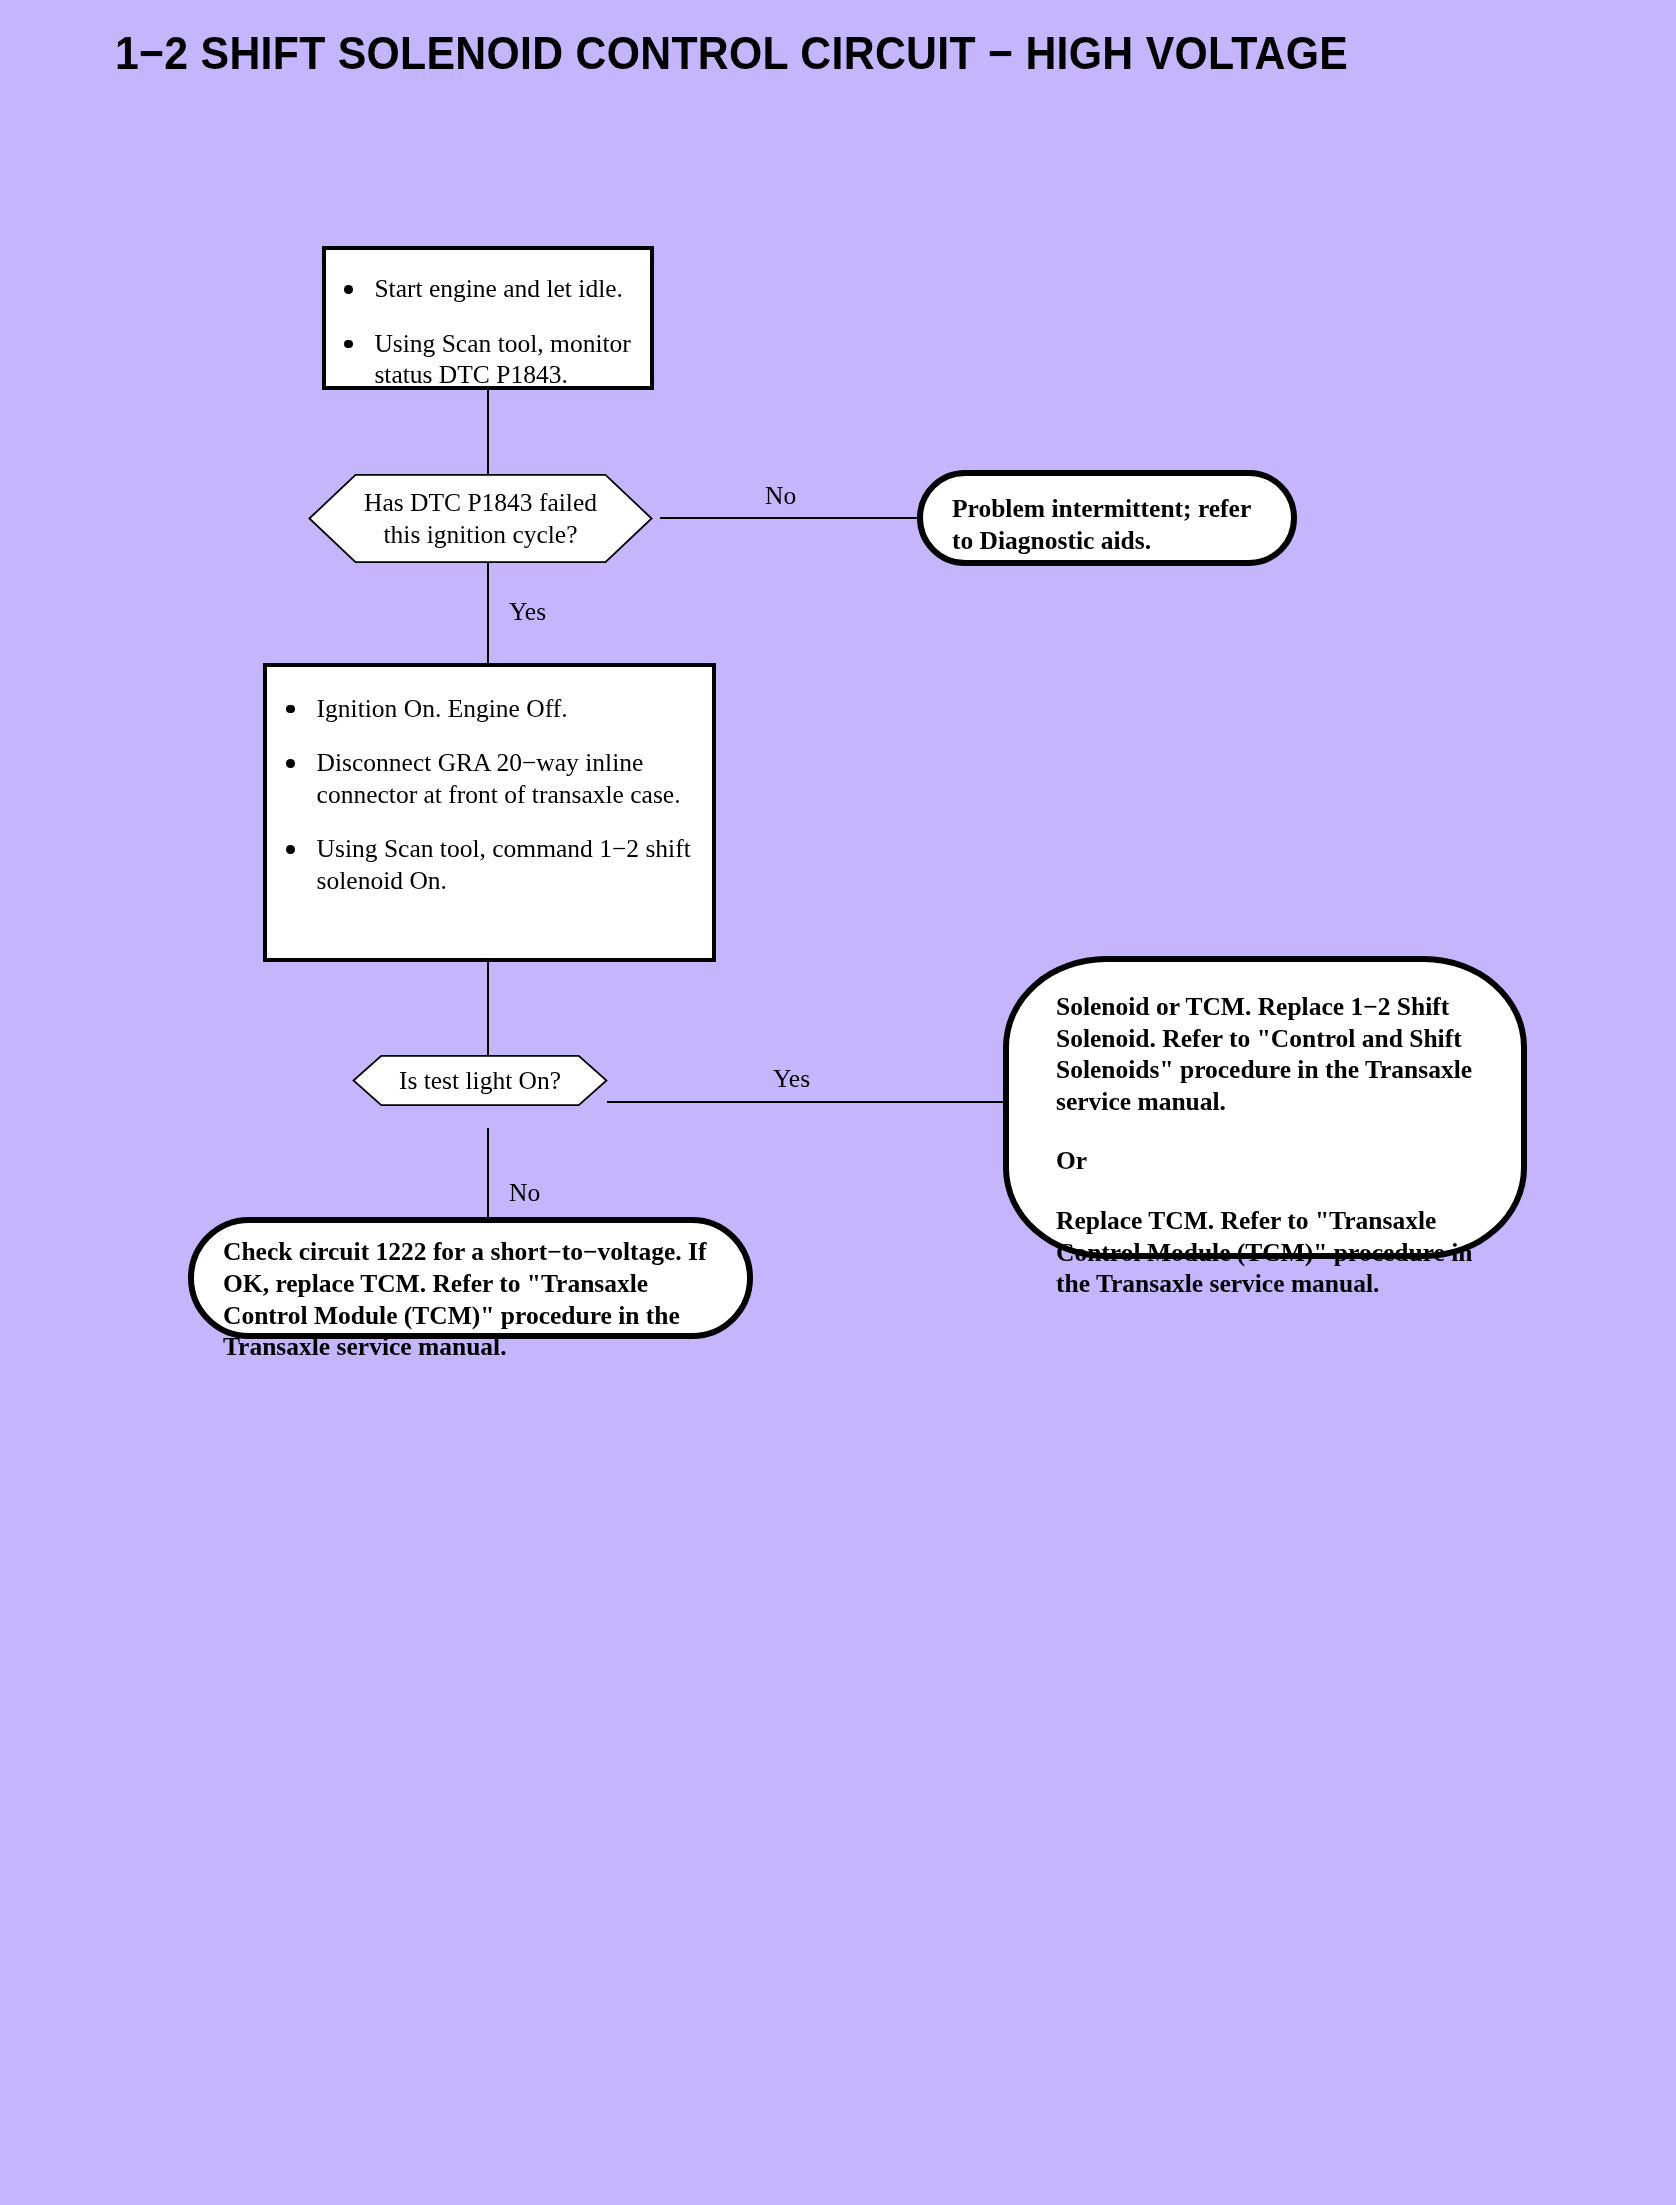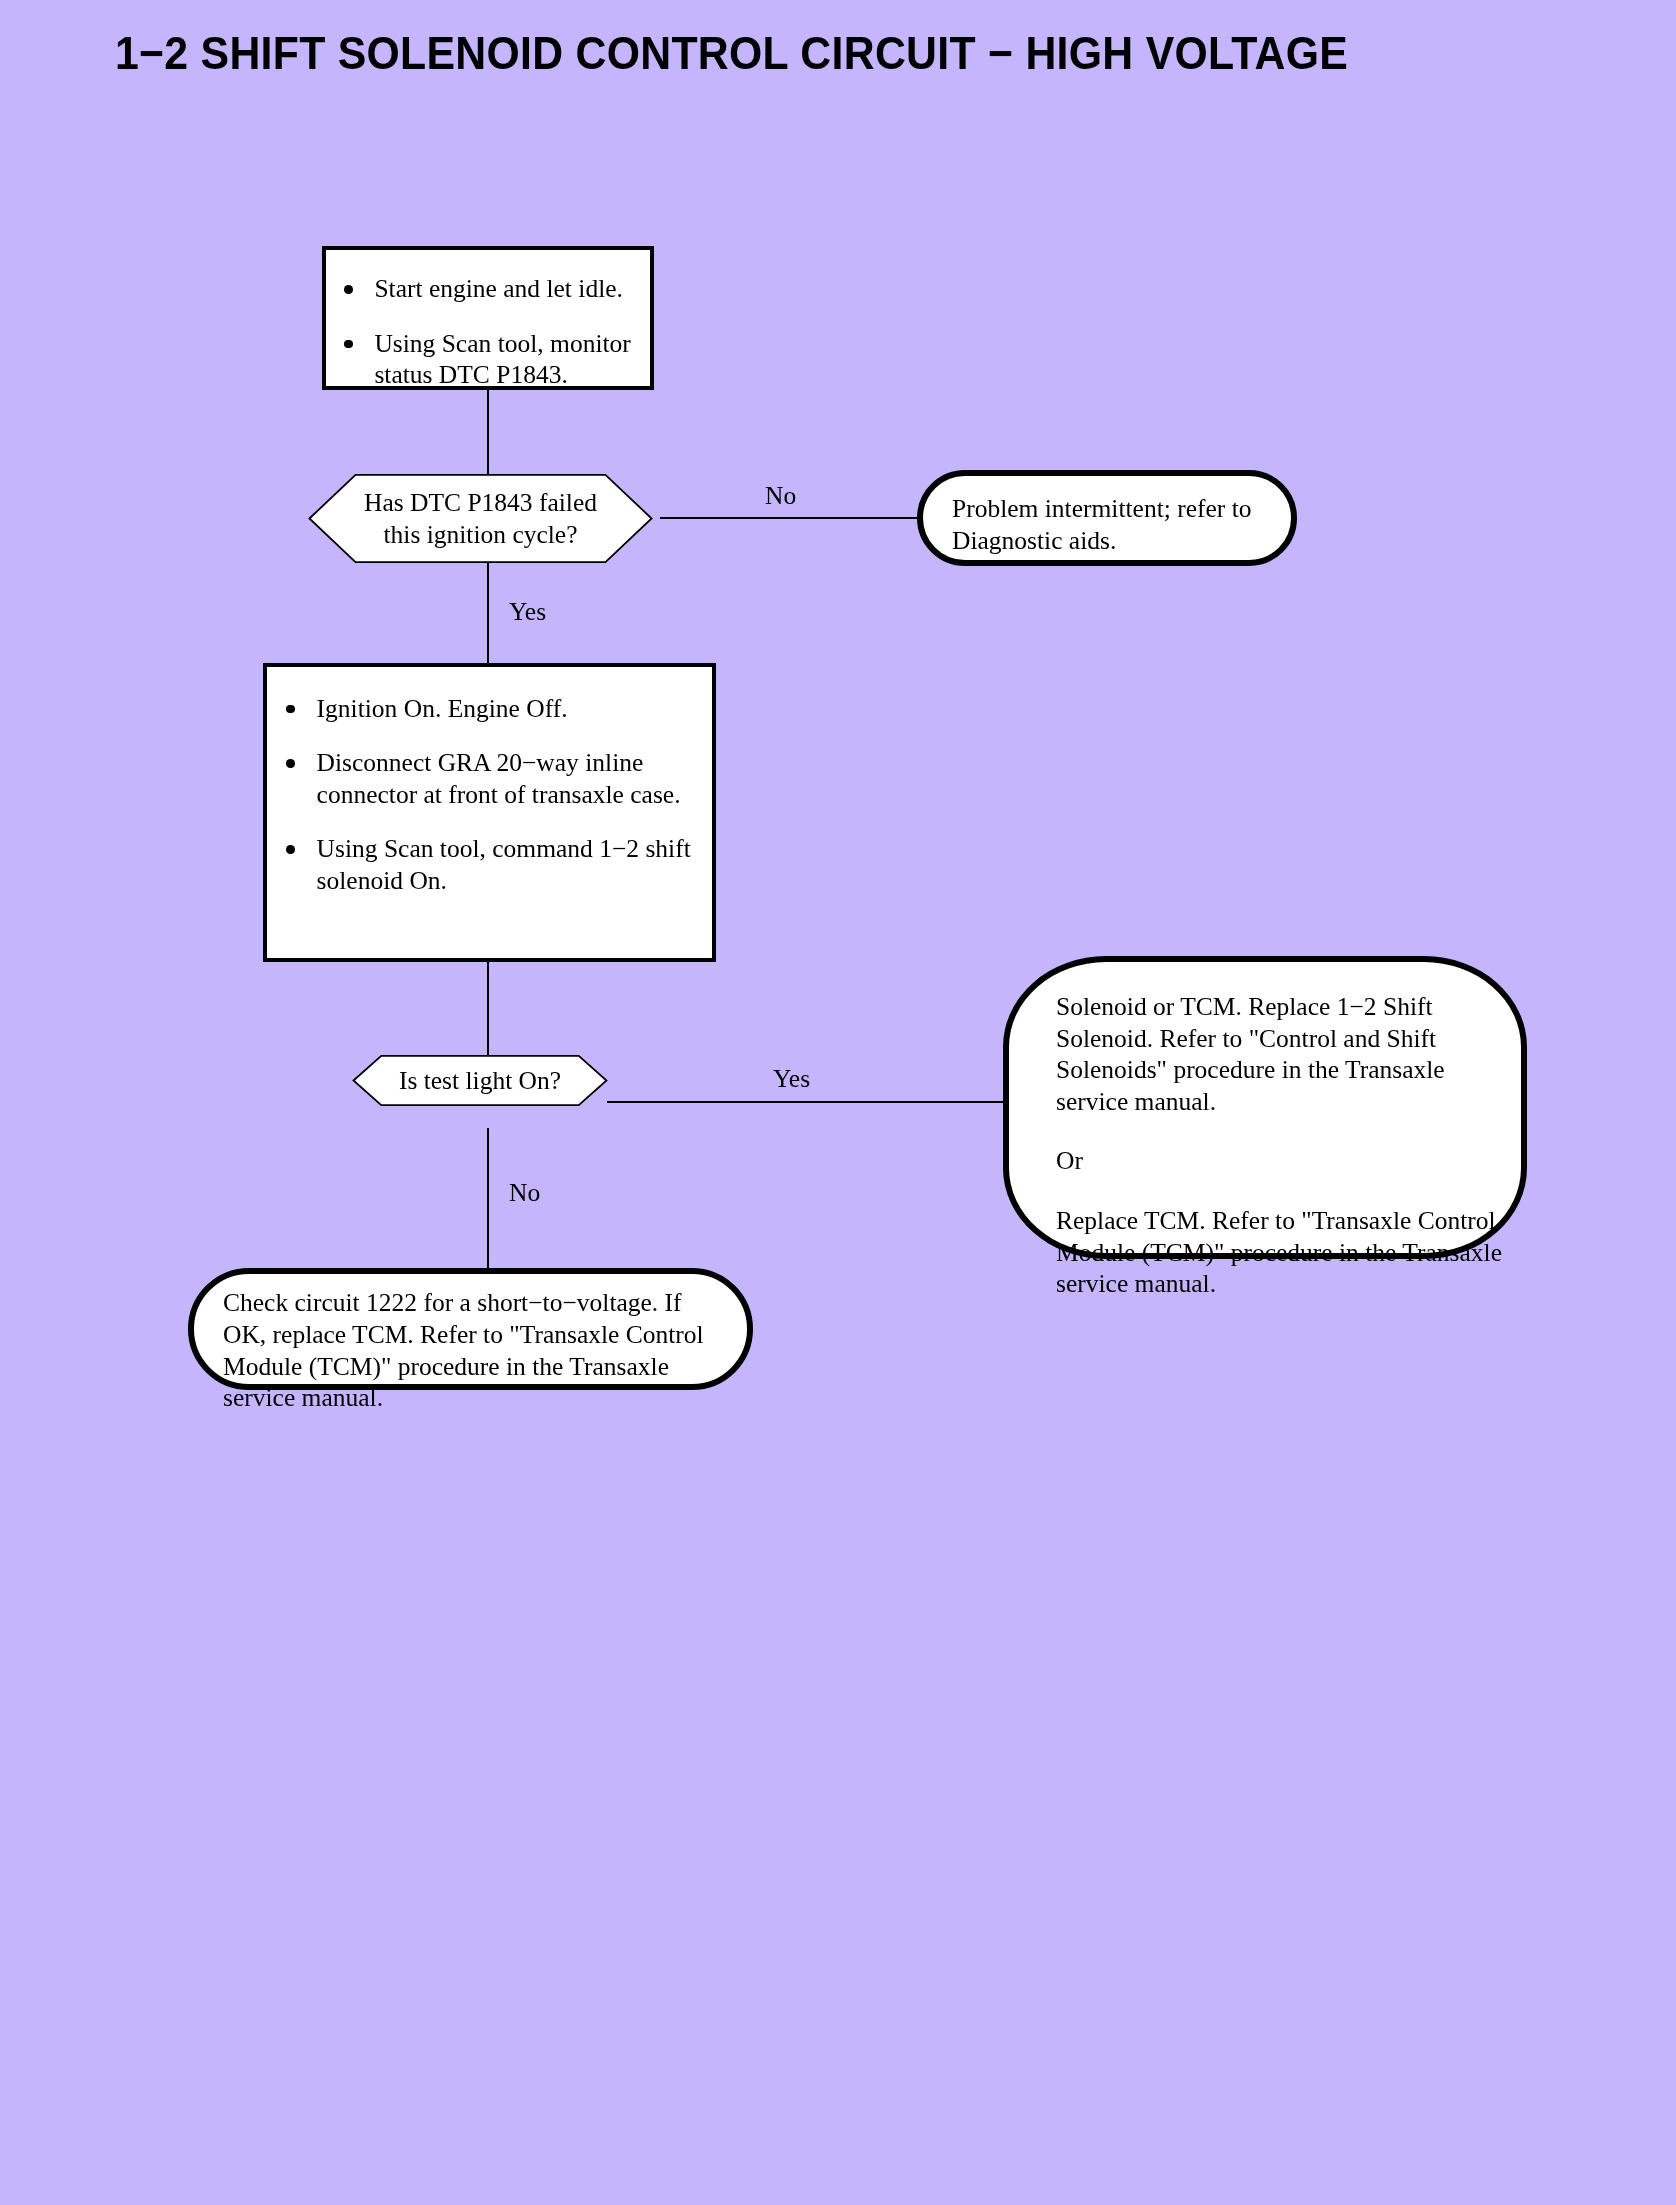--- a/index.html
+++ b/index.html
@@ -39,20 +39,21 @@
   }
 
   
   .process {
     border: 4.3px solid #000000;
   }
 
   
   .terminal {
     border: 6px solid #000000;
+    font-weight: bold;
   }
   .terminal.r-pill   { border-radius: 55px; }
   .terminal.r-big    { border-radius: 103px / 91px; }
   .terminal.r-wide   { border-radius: 61px; }
 
   
   .hex { position: absolute; }
   .hex svg { display: block; }
   .hex .hex-label {
     position: absolute;
@@ -169,18 +170,18 @@
     <svg width="258" height="53" viewBox="0 0 424 88">
       <polygon points="2,44 48,3 376,3 422,44 376,85 48,85" fill="#ffffff" stroke="#000000" stroke-width="3"></polygon>
     </svg>
     <div class="hex-label" style="padding:0 24px;">Is test light On?</div>
   </div>
 
   <div class="edge-label" style="left:773px; top:1064px;">Yes</div>
 
   <div class="edge-label" style="left:509px; top:1178px;">No</div>
 
-  <div class="node terminal r-wide" style="left:188px; top:1268px; width:565px; height:122px;">
+  <div class="node terminal r-wide" style="left:188px; top:1217px; width:565px; height:122px;">
     <div class="body-text" style="padding:13.4px 24px 0 29px;">Check circuit 1222 for a short−to−voltage. If OK, replace TCM. Refer to "Transaxle Control Module (TCM)" procedure in the Transaxle service manual.</div>
   </div>
 
 </div>
 
 
 </body></html>

